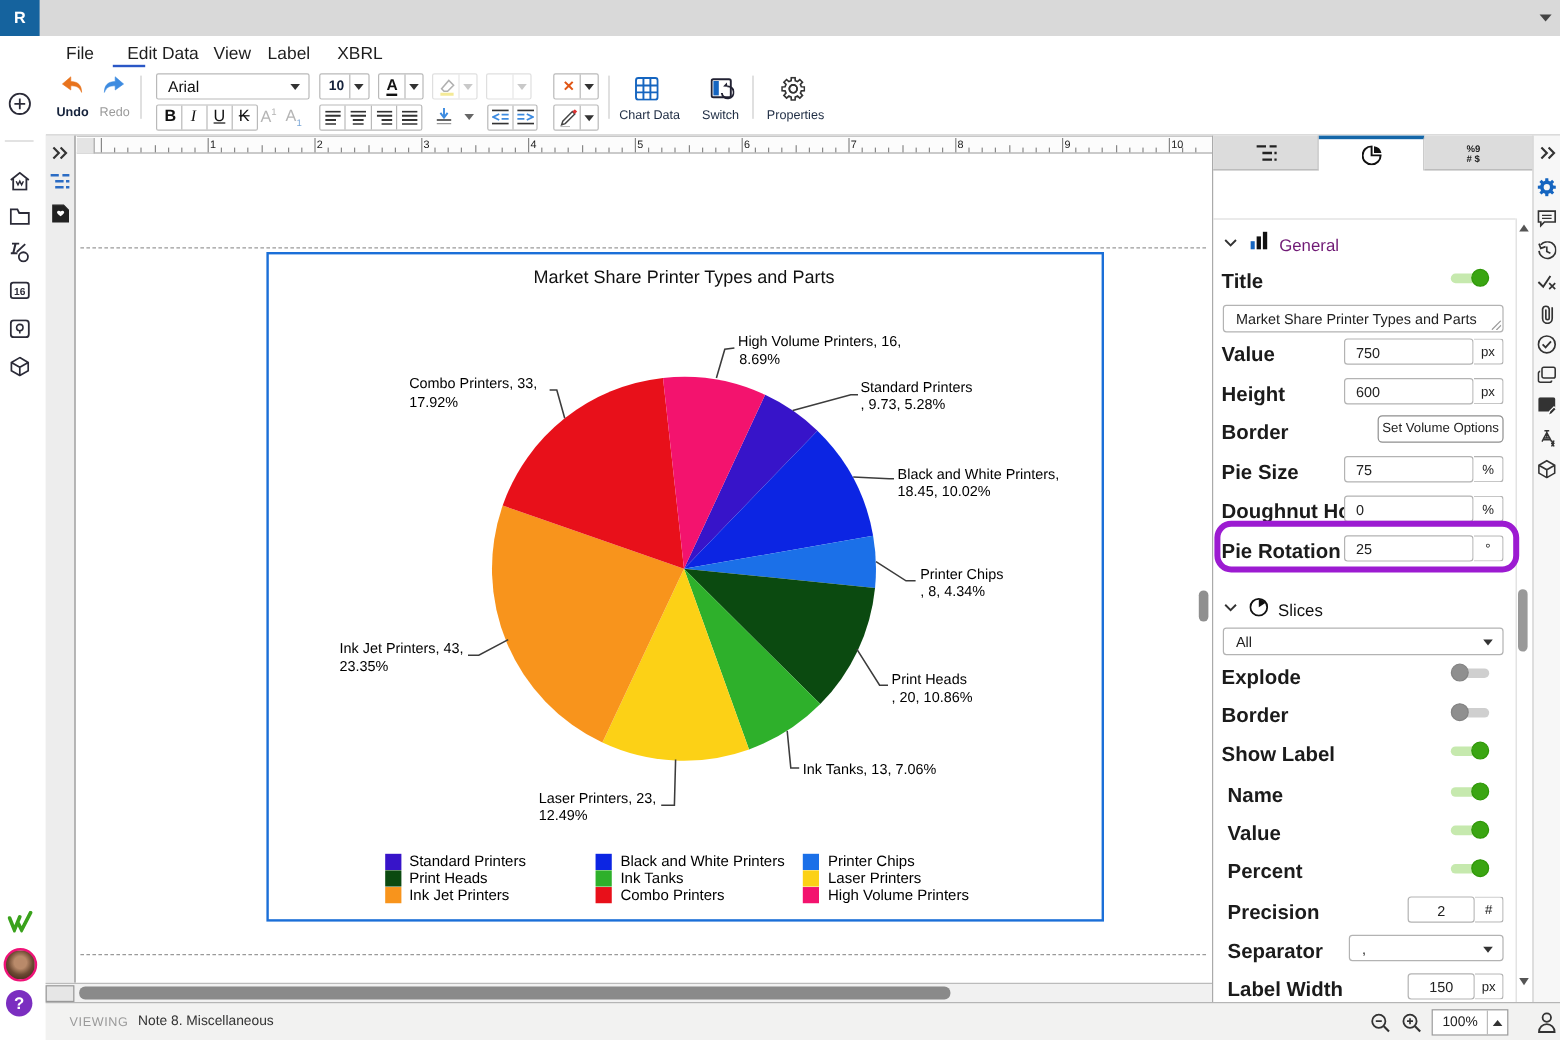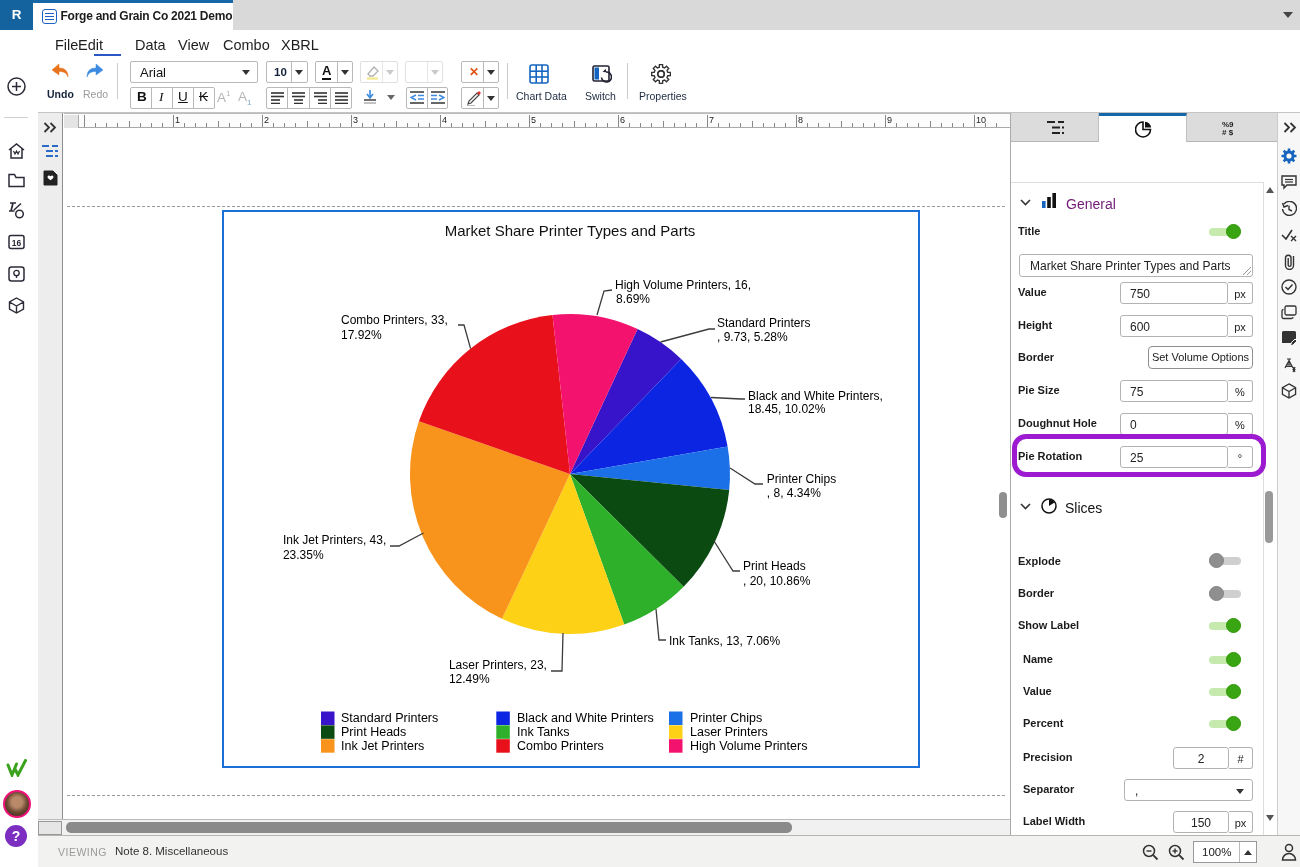--- a/index.html
+++ b/index.html
@@ -38,21 +38,21 @@
 #vscroll { left:999px; top:492px; width:8px; height:26px; background:#8f8f8f; border-radius:4px; }
 #hscrollrow { left:38px; top:819px; width:972px; height:16px; background:#f1f1f1; border-top:1px solid #bbb; }
 #hscorner { position:absolute; left:0; top:1px; width:24px; height:14px; background:#e6e6e6; border:1px solid #999; }
 #hthumb { position:absolute; left:28px; top:2px; width:726px; height:11px; background:#8a8a8a; border-radius:5px; }
 
 #rpanel { left:1010px; top:113px; width:267px; height:722px; background:#fff; border-left:1px solid #aaa; }
 .rtab { position:absolute; top:0; height:29px; background:#dcdcdc; border-right:1px solid #c0c0c0; border-bottom:1px solid #b5b5b5; }
 #rtab2 { background:#fff; border-top:3px solid #1567a8; border-bottom:none; }
 #rtitle { position:absolute; left:0; top:42px; width:252px; text-align:center; font-size:15.5px; color:#1a1a1a; }
 #rdiv1 { position:absolute; left:0; top:69px; width:252px; height:1px; background:#ddd; }
-.plabel { position:absolute; font-size:11px; font-weight:bold; color:#1b1b1b; }
+.plabel { position:absolute; font-size:17px; font-weight:bold; color:#1b1b1b; }
 .pinput { position:absolute; border:1px solid #b3b3b3; border-radius:3px; background:#fff; font-size:12px; color:#222; }
 .suffix { position:absolute; border:1px solid #b3b3b3; border-left:none; border-radius:0 3px 3px 0; background:#fff; font-size:11px; color:#222; text-align:center; }
 .toggle { position:absolute; width:32px; height:15px; }
 .toggle .track { position:absolute; left:0; top:4px; width:32px; height:8px; border-radius:4px; }
 .toggle .knob { position:absolute; top:0; width:15px; height:15px; border-radius:50%; }
 .on .track { background:#c6e9ae; }
 .on .knob { right:0; background:#3aa512; border:1px solid #2f9708; }
 .off .track { background:#cfcfcf; }
 .off .knob { left:0; background:#8f8f8f; border:1px solid #848484; }
 #purplebox { position:absolute; left:1px; top:321px; width:254px; height:43px; border:5px solid #9c1bd1; border-radius:14px; }
@@ -63,36 +63,28 @@
 #statusbar2 { left:0; top:835px; width:38px; height:32px; background:#fff; }
 svg { display:block; }
 .icon { position:absolute; }
 </style>
 </head>
 <body>
 <div id="app">
 
   <div id="topbar" class="abs"></div>
   <div id="rbox" class="abs">R</div>
-  <div id="doctab" class="abs">
-    <span class="ticon">
-        <i style="top:2.5px"></i>
-        <i style="top:5.5px"></i>
-        <i style="top:8.5px"></i>
-      </span>
-    <span class="tname">Forge and Grain Co 2021 Demo</span>
-  </div>
   <div id="tabcaret" class="abs"></div>
 
   <div id="menubar" class="abs">
     <span class="menu" style="left:17px">File</span>
-    <span class="menu" style="left:40px">Edit</span>
+    <span class="menu" style="left:68px">Edit</span>
     <span class="menu" style="left:97px">Data</span>
     <span class="menu" style="left:140px">View</span>
-    <span class="menu" style="left:185px">Combo</span>
+    <span class="menu" style="left:185px">Label</span>
     <span class="menu" style="left:243px">XBRL</span>
     <span id="edit-ul"></span>
   </div>
 
   <div id="toolbar" class="abs">
 
     <svg class="icon" style="left:11px;top:3px" width="22" height="18" viewBox="0 0 22 18">
         <path d="M3 8 L10 2 L10 6 C16 6 19 9 19 15 C17 10 14 9.5 10 9.5 L10 13 Z" fill="#e8731d" stroke="#e8731d" stroke-width="0.5" stroke-linejoin="round"></path>
       </svg>
     <svg class="icon" style="left:46px;top:3px" width="22" height="18" viewBox="0 0 22 18">
@@ -595,20 +587,24 @@
 
     <svg style="position:absolute;left:9px;top:390px" width="11" height="7" viewBox="0 0 11 7">
         <path d="M1 1 L5.5 5.5 L10 1" fill="none" stroke="#333" stroke-width="1.6"></path>
       </svg>
     <svg style="position:absolute;left:30px;top:385px" width="16" height="16" viewBox="0 0 16 16">
         <circle cx="8" cy="8" r="7" fill="none" stroke="#111" stroke-width="1.5"></circle>
         <path d="M8 8 L8 1.5 A6.5 6.5 0 0 1 13.5 4.5 Z" fill="#111"></path>
       </svg>
     <span style="position:absolute;left:54px;top:387px;font-size:14px;color:#111">Slices</span>
 
+    <div class="pinput" style="left:8px;top:410px;width:234px;height:23px">
+      <span style="position:absolute;left:10px;top:4px">All</span>
+      <span class="caret" style="right:8px;top:9px"></span>
+    </div>
 
     <span class="plabel" style="left:7px;top:442px">Explode</span>
     <div class="toggle off" style="left:198px;top:440px">
         <div class="track"></div>
         <div class="knob"></div>
       </div>
     <span class="plabel" style="left:7px;top:474px">Border</span>
     <div class="toggle off" style="left:198px;top:473px">
         <div class="track"></div>
         <div class="knob"></div>

